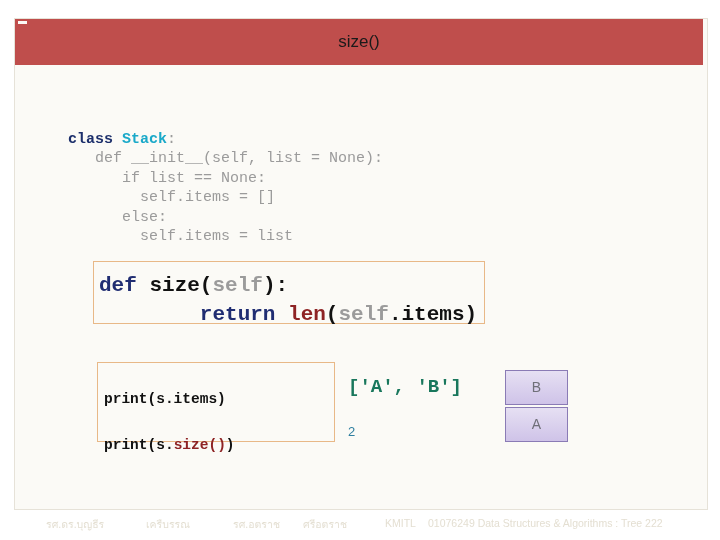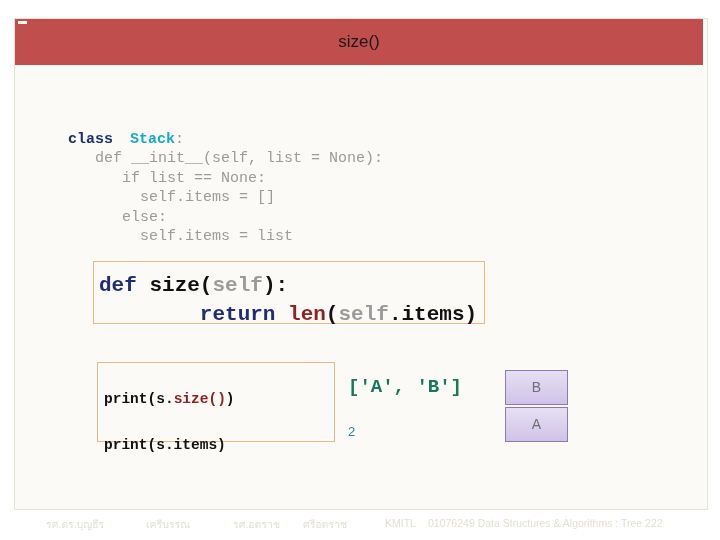--- a/index.html
+++ b/index.html
@@ -68,21 +68,21 @@
     position: absolute;
     left: 68px;
     top: 130px;
     font-family: "Liberation Mono", "DejaVu Sans Mono", monospace;
     font-size: 15px;
     line-height: 19.4px;
     white-space: pre;
     color: #9b9b9b;
   }
   .kw-class   { color: #1c2f6b; font-weight: bold; }
-  .cls-name   { color: #1aa9c9; font-weight: bold; margin-left: 8px; }
+  .cls-name   { color: #1aa9c9; font-weight: bold; }
   .punc-dim   { color: #9b9b9b; }
 
   
   .hl-box {
     position: absolute;
     border: 1px solid #e8b887;
     background: transparent;
     box-sizing: border-box;
   }
   #box-size {
@@ -197,21 +197,21 @@
     <div class="title-tick"></div>
     <div class="title-text">size()</div>
   </div>
 
   <div class="code-main"><div><span class="kw-class">class </span><span class="cls-name">Stack</span><span class="punc-dim">:</span></div><div><span class="punc-dim">   def __init__(self, list = None):</span></div><div><span class="punc-dim">      if list == None:</span></div><div><span class="punc-dim">        self.items = []</span></div><div><span class="punc-dim">      else:</span></div><div><span class="punc-dim">        self.items = list</span></div></div>
 
   <div class="hl-box" id="box-size"></div>
   <div class="code-size"><div><span class="kw-def">def </span><span class="fn-black">size</span><span class="fn-black">(</span><span class="arg-gray">self</span><span class="fn-black">):</span></div><div><span class="fn-black">        </span><span class="kw-return">return </span><span class="builtin">len</span><span class="fn-black">(</span><span class="arg-gray">self</span><span class="fn-black">.items</span><span class="fn-black">)</span></div></div>
 
   <div class="hl-box" id="box-print"></div>
-  <div class="code-print"><div><span class="fn-black">print(s.</span><span class="meth-red">size()</span><span class="fn-black">)</span></div><div><span class="fn-black">print(s.items)</span></div></div>
+  <div class="code-print"><div><span class="fn-black">print(s.items)</span></div><div><span class="fn-black">print(s.</span><span class="meth-red">size()</span><span class="fn-black">)</span></div></div>
 
   <div class="out-list">['A', 'B']</div>
   <div class="out-num">2</div>
 
   <div class="stack-cell" id="stack-top">B</div>
   <div class="stack-cell" id="stack-bottom">A</div>
 
   <div class="footer">
     <span class="footer-item" id="f1">รศ.ดร.บุญธีร</span>
     <span class="footer-item" id="f2">เครืบรรณ</span>

